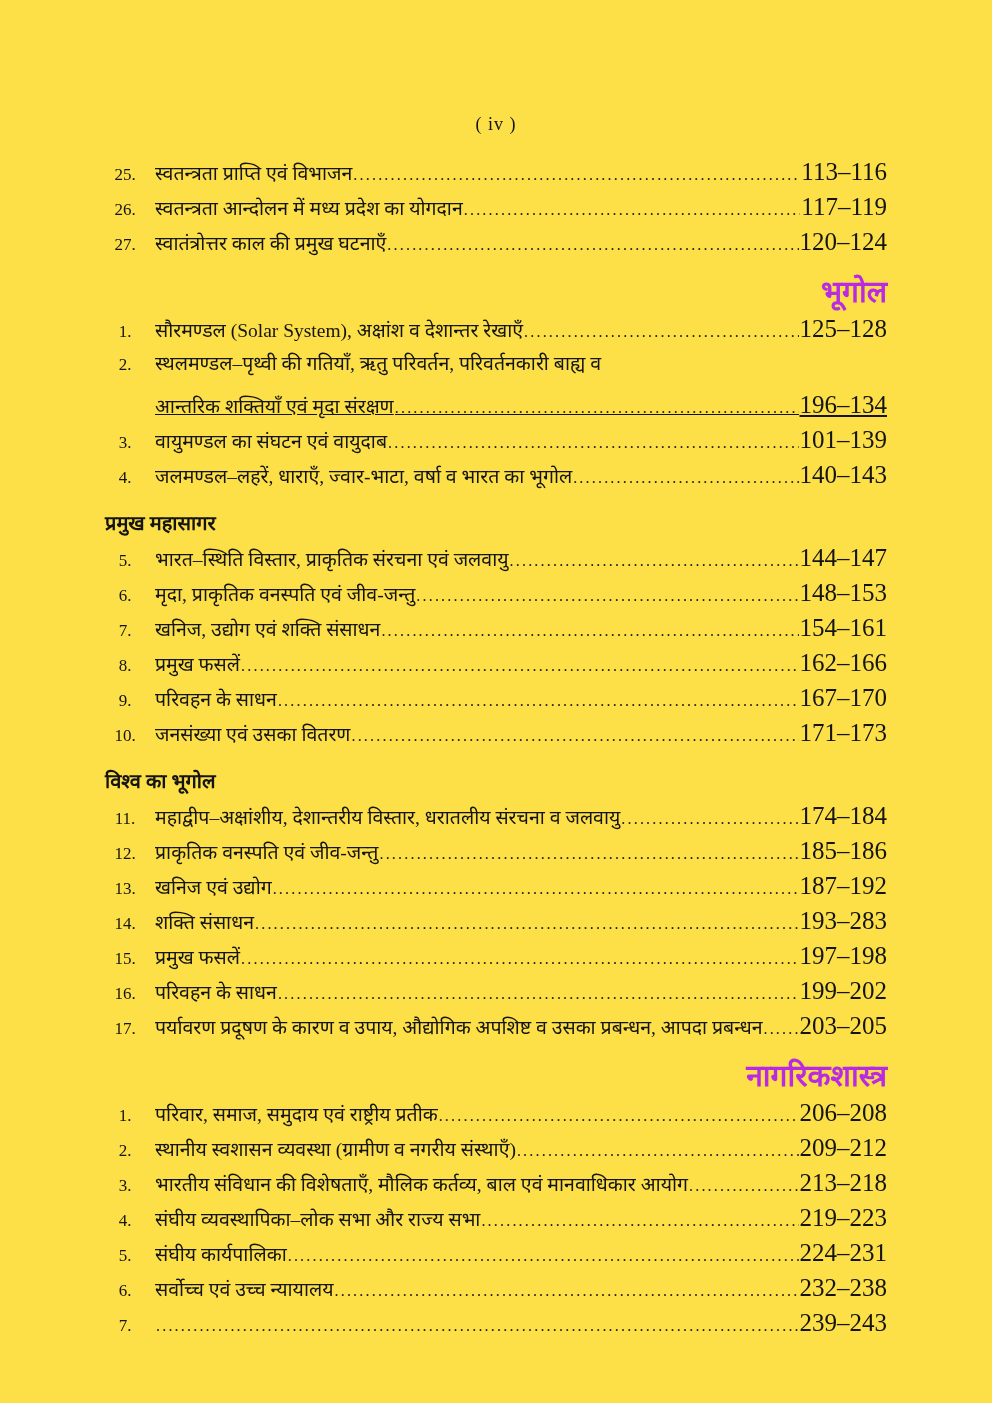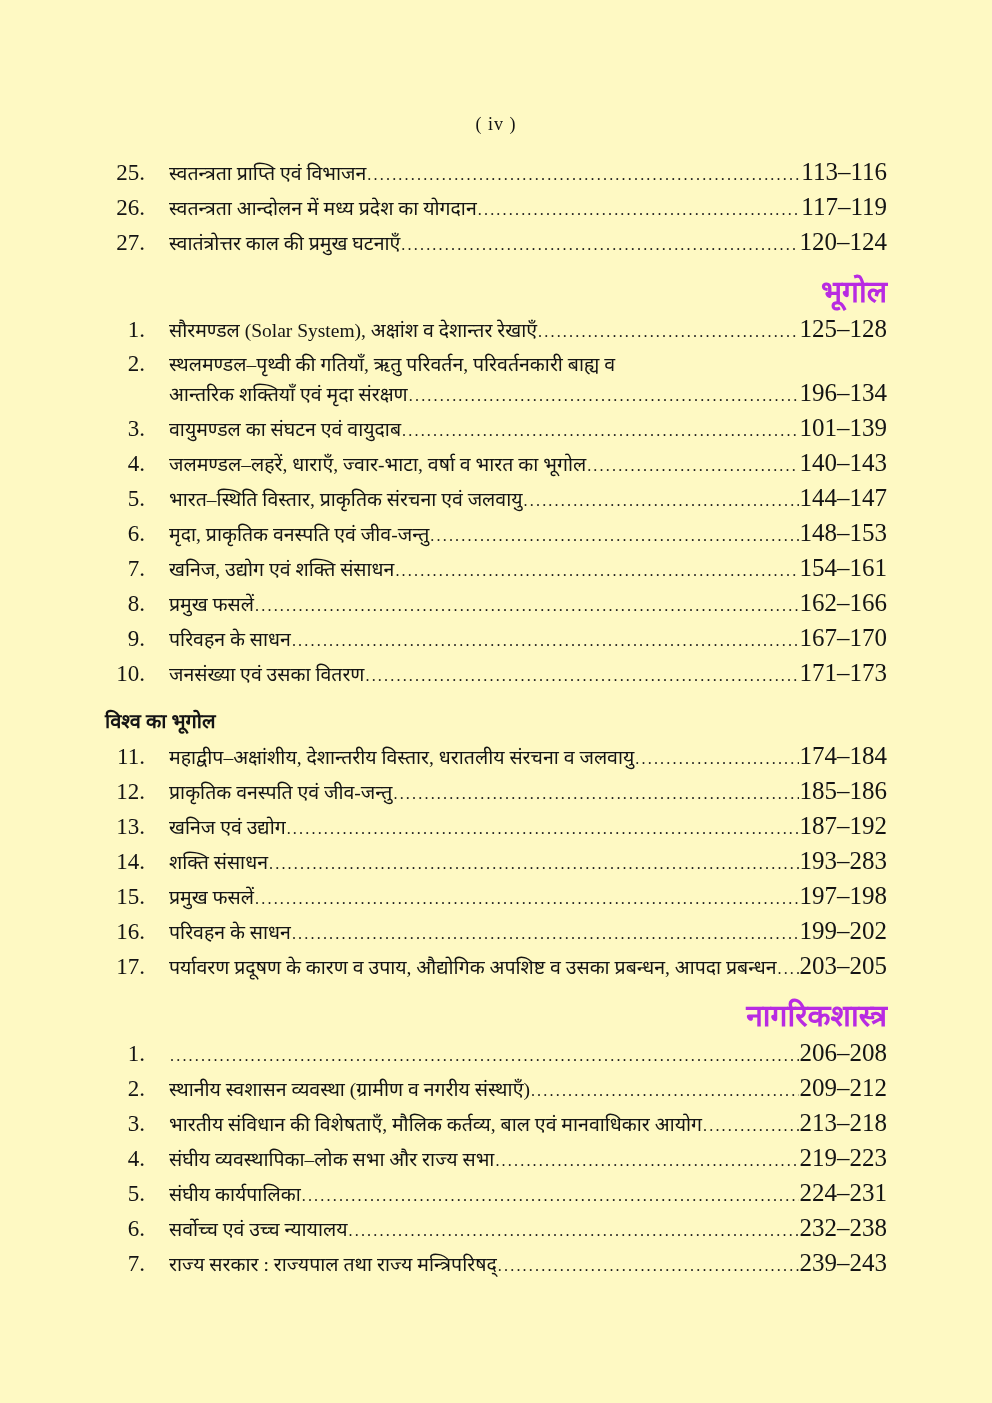--- a/index.html
+++ b/index.html
@@ -4,21 +4,21 @@
 <style>
   html, body {
     margin: 0;
     padding: 0;
     background: #ffffff;
   }
   .page {
     position: relative;
     width: 992px;
     height: 1403px;
-    background: #fef9c3;
+    background: #fde047;
     overflow: hidden;
     font-family: "Liberation Serif", "DejaVu Serif", serif;
     color: var(--body-color, #141414);
   }
   .content {
     width: 782px;
     margin: 0 auto;
     padding-top: 113px;
     box-sizing: border-box;
   }
@@ -29,27 +29,28 @@
     letter-spacing: 1px;
     margin-bottom: 26px;
   }
   .toc-row {
     display: flex;
     align-items: baseline;
     line-height: 21px;
     margin-top: 11px;
   }
   .toc-row.continuation {
-    margin-top: 7px;
+    margin-top: 19px;
+    text-decoration: underline;
   }
   .num {
     flex: 0 0 40px;
-    text-align: right;
-    margin-right: 24px;
-    font-size: 23px;
+    text-align: center;
+    margin-right: 10px;
+    font-size: 17px;
     white-space: nowrap;
   }
   .title {
     font-size: 19.5px;
     white-space: nowrap;
   }
   .dots {
     flex: 1 1 auto;
     min-width: 8px;
     overflow: hidden;
@@ -128,20 +129,21 @@
           <span class="title">वायुमण्डल का संघटन एवं वायुदाब</span>
           <span class="dots"></span>
           <span class="pages">101–139</span>
         </div>
         <div class="toc-row">
           <span class="num">4.</span>
           <span class="title">जलमण्डल–लहरें, धाराएँ, ज्वार-भाटा, वर्षा व भारत का भूगोल</span>
           <span class="dots"></span>
           <span class="pages">140–143</span>
         </div>
+        <div class="subsection-heading">प्रमुख महासागर</div>
         <div class="toc-row">
           <span class="num">5.</span>
           <span class="title">भारत–स्थिति विस्तार, प्राकृतिक संरचना एवं जलवायु</span>
           <span class="dots"></span>
           <span class="pages">144–147</span>
         </div>
         <div class="toc-row">
           <span class="num">6.</span>
           <span class="title">मृदा, प्राकृतिक वनस्पति एवं जीव-जन्तु</span>
           <span class="dots"></span>
@@ -210,20 +212,21 @@
         </div>
         <div class="toc-row">
           <span class="num">17.</span>
           <span class="title">पर्यावरण प्रदूषण के कारण व उपाय, औद्योगिक अपशिष्ट व उसका प्रबन्धन, आपदा प्रबन्धन</span>
           <span class="dots"></span>
           <span class="pages">203–205</span>
         </div>
         <div class="section-heading">नागरिकशास्त्र</div>
         <div class="toc-row">
           <span class="num">1.</span>
+          <span class="title">परिवार, समाज, समुदाय एवं राष्ट्रीय प्रतीक</span>
           <span class="dots"></span>
           <span class="pages">206–208</span>
         </div>
         <div class="toc-row">
           <span class="num">2.</span>
           <span class="title">स्थानीय स्वशासन व्यवस्था (ग्रामीण व नगरीय संस्थाएँ)</span>
           <span class="dots"></span>
           <span class="pages">209–212</span>
         </div>
         <div class="toc-row">
@@ -245,19 +248,18 @@
           <span class="pages">224–231</span>
         </div>
         <div class="toc-row">
           <span class="num">6.</span>
           <span class="title">सर्वोच्च एवं उच्च न्यायालय</span>
           <span class="dots"></span>
           <span class="pages">232–238</span>
         </div>
         <div class="toc-row">
           <span class="num">7.</span>
-          <span class="title">राज्य सरकार : राज्यपाल तथा राज्य मन्त्रिपरिषद्</span>
           <span class="dots"></span>
           <span class="pages">239–243</span>
         </div>
       </div>
   </div>
 </div>
 
 </body></html>

